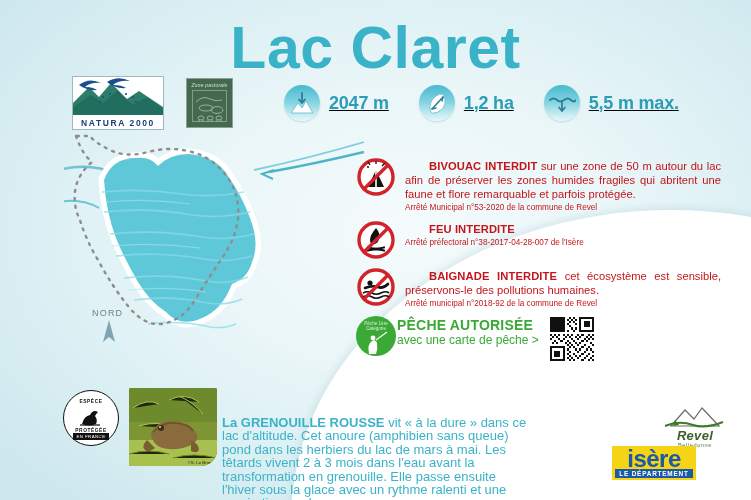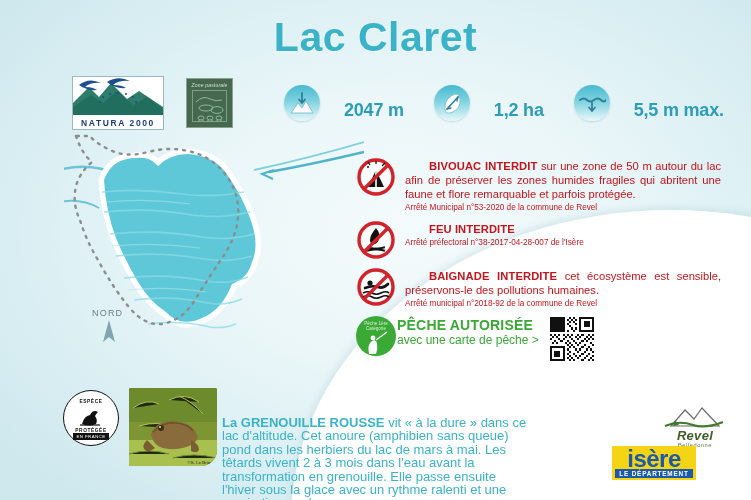--- a/index.html
+++ b/index.html
@@ -31,21 +31,21 @@
     width: 690px; height: 560px;
     right: -300px; bottom: -330px;
     border-radius: 50%;
     background: #ffffff;
   }
 
   
   .title {
     position: absolute; top: 14px; left: 0; width: 751px;
     text-align: center;
-    font-size: 41px; font-weight: bold; letter-spacing: .5px;
+    font-size: 59px; font-weight: bold; letter-spacing: .5px;
     color: #3ab3c8;
     text-shadow: 0 1px 0 rgba(255,255,255,.6);
   }
 
   
   .badges { position: absolute; top: 76px; left: 72px; display: flex; align-items: center; gap: 22px; }
   .natura {
     width: 92px; height: 54px; background: #fff; border: 1px solid #9fb7c0;
     position: relative; overflow: hidden;
   }
@@ -61,21 +61,21 @@
     font-size: 5px; color: #cfe0cf; text-align: center; letter-spacing: .2px;
     font-style: italic;
   }
   .pastorale .pbox {
     position: absolute; left: 5px; right: 5px; top: 11px; bottom: 5px;
     border: 1px solid #7fa088;
   }
 
   
   .stats { position: absolute; top: 85px; left: 284px; display: flex; align-items: center; gap: 30px; }
-  .stat { display: flex; align-items: flex-end; gap: 24px; }
+  .stat { display: flex; align-items: center; gap: 9px; text-decoration: underline; }
   .stat .ico {
     width: 36px; height: 36px; border-radius: 50%;
     background: linear-gradient(180deg,#49b9cf 0%, #7fd2e0 45%, #e9f7fa 100%);
     position: relative; box-shadow: 0 1px 2px rgba(60,130,150,.25);
     display: flex; align-items: center; justify-content: center;
   }
   .stat .val { font-size: 18px; font-weight: bold; color: #2c9db5; letter-spacing: -.2px; }
 
   
   .map { position: absolute; left: 64px; top: 130px; width: 300px; height: 250px; }

